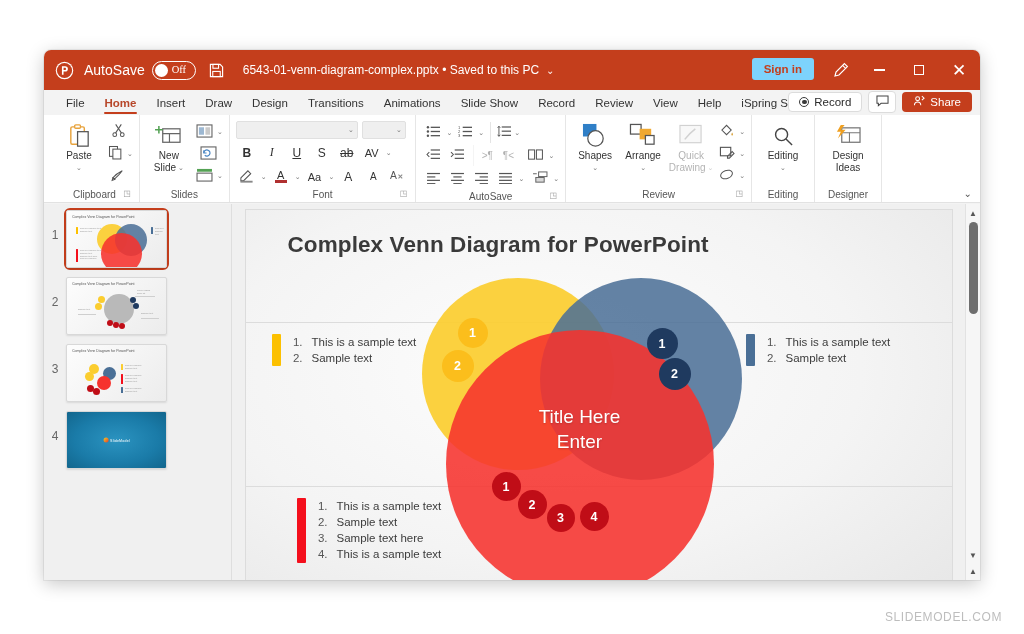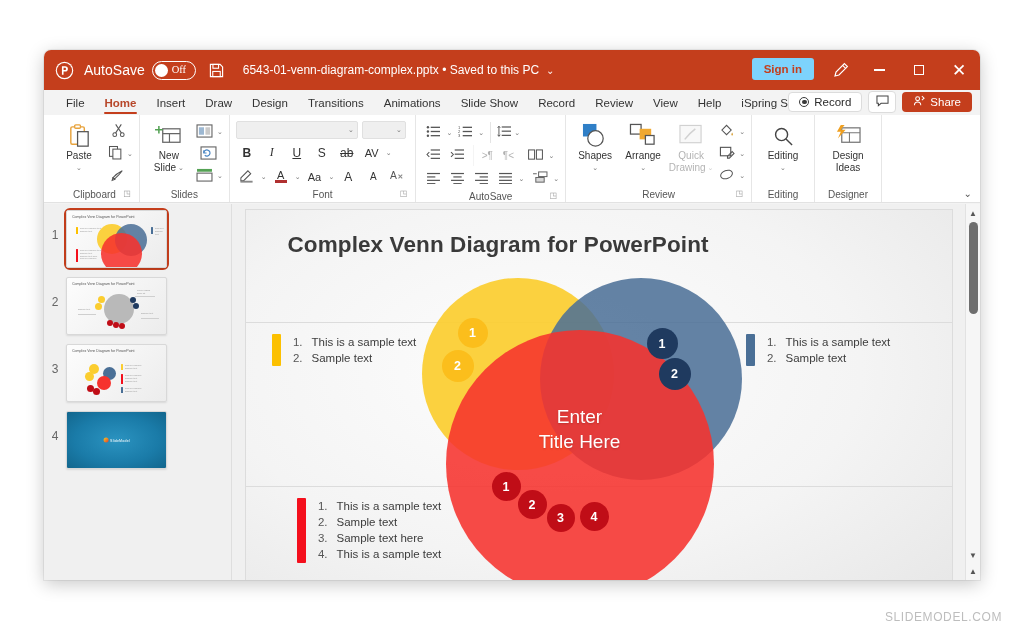--- a/index.html
+++ b/index.html
@@ -973,22 +973,22 @@
               </div>
           </div>
         </div>
 
         <div id="venn">
           <div class="v-circle" id="v-yellow"></div>
           <div class="v-circle" id="v-blue"></div>
           <div class="v-circle" id="v-red"></div>
 
           <div id="venn-title">
+            <div>Title Here</div>
             <div>Enter</div>
-            <div>Title Here</div>
           </div>
 
           <div class="badge b-yellow" style="left:36px;top:40px;width:30px;height:30px;">1</div>
           <div class="badge b-yellow" style="left:20px;top:72px;width:32px;height:32px;">2</div>
 
           <div class="badge b-blue" style="left:225px;top:50px;width:31px;height:31px;">1</div>
           <div class="badge b-blue" style="left:237px;top:80px;width:32px;height:32px;">2</div>
 
           <div class="badge b-red" style="left:70px;top:194px;width:29px;height:29px;">1</div>
           <div class="badge b-red" style="left:96px;top:212px;width:29px;height:29px;">2</div>

